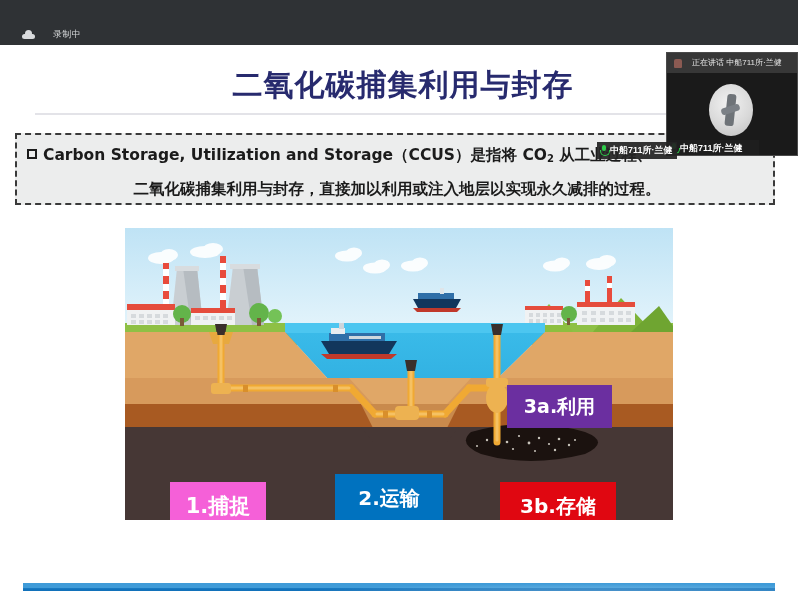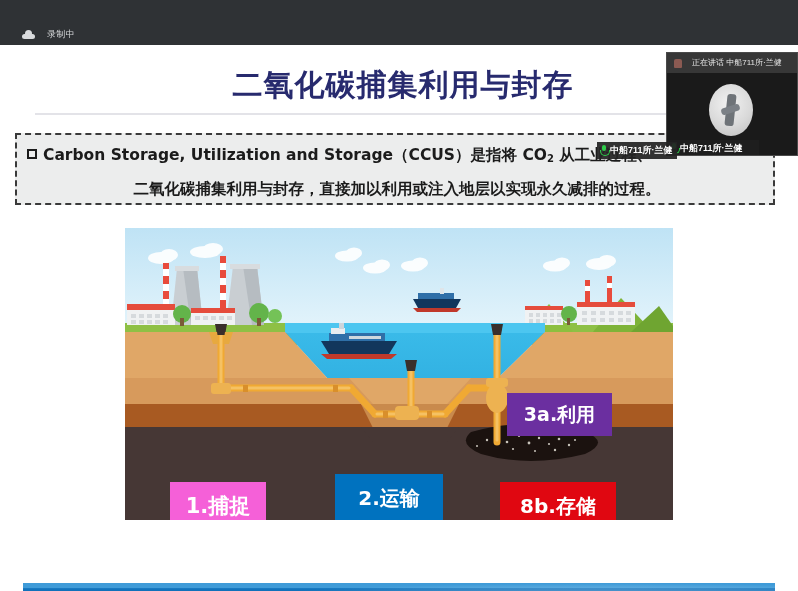--- a/index.html
+++ b/index.html
@@ -23,21 +23,21 @@
   #topbar {
     position: absolute;
     left: 0; top: 0;
     width: 798px; height: 45px;
     background: #2f3235;
     display: flex;
     align-items: flex-end;
     padding: 0 0 6px 22px;
   }
   #topbar .rec-wrap {
-    display: flex; align-items: center; gap: 12px;
+    display: flex; align-items: center; gap: 18px;
   }
   .cloud-icon {
     width: 13px; height: 9px;
     position: relative;
     display: inline-block;
   }
   .cloud-icon::before {
     content: "";
     position: absolute;
     left: 0; bottom: 0;
@@ -153,21 +153,21 @@
     background: #0072bf;
     font-size: 20px;
   }
   #chip-storage {
     left: 375px; top: 254px;
     width: 116px; height: 48px;
     background: #e00711;
     font-size: 20px;
   }
   #chip-utilization {
-    left: 382px; top: 165px;
+    left: 382px; top: 157px;
     width: 105px; height: 43px;
     background: #6b2fa0;
     font-size: 19px;
   }
 
   
   #footer {
     position: absolute;
     left: 23px; top: 538px;
     width: 752px; height: 37px;
@@ -563,21 +563,21 @@
 
           <g fill="#e7a93f">
             <path d="M84 104 L92 104 L94 116 L88 116 Z"></path>
             <path d="M108 104 L100 104 L98 116 L104 116 Z"></path>
           </g>
         </g>
       </svg>
 
       <div class="chip" id="chip-capture">1.捕捉</div>
       <div class="chip" id="chip-transport">2.运输</div>
-      <div class="chip" id="chip-storage">8b.存储</div>
+      <div class="chip" id="chip-storage">3b.存储</div>
       <div class="chip" id="chip-utilization">3a.利用</div>
     </div>
 
     <div id="footer">
       <div id="footer-sheen"></div>
 
     </div>
   </div>
 
   <div id="video-panel">

